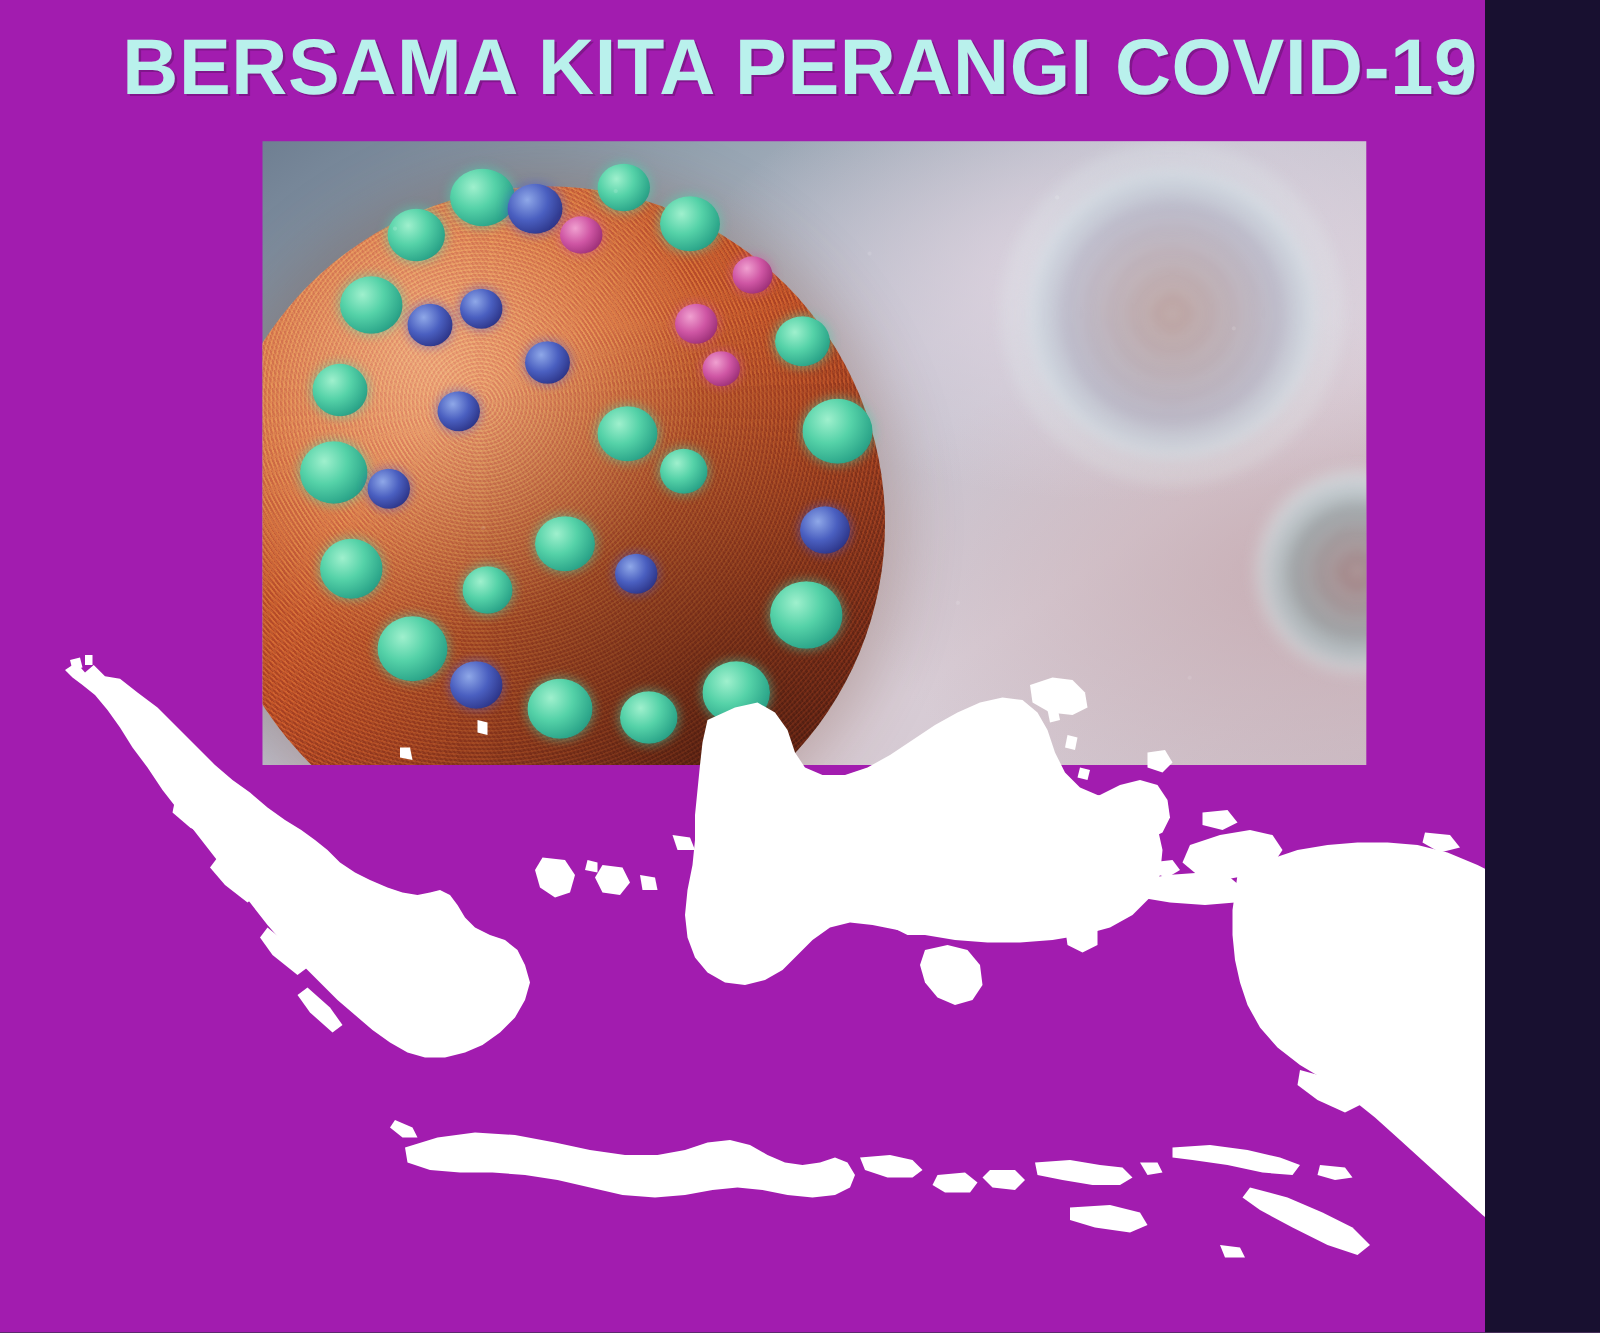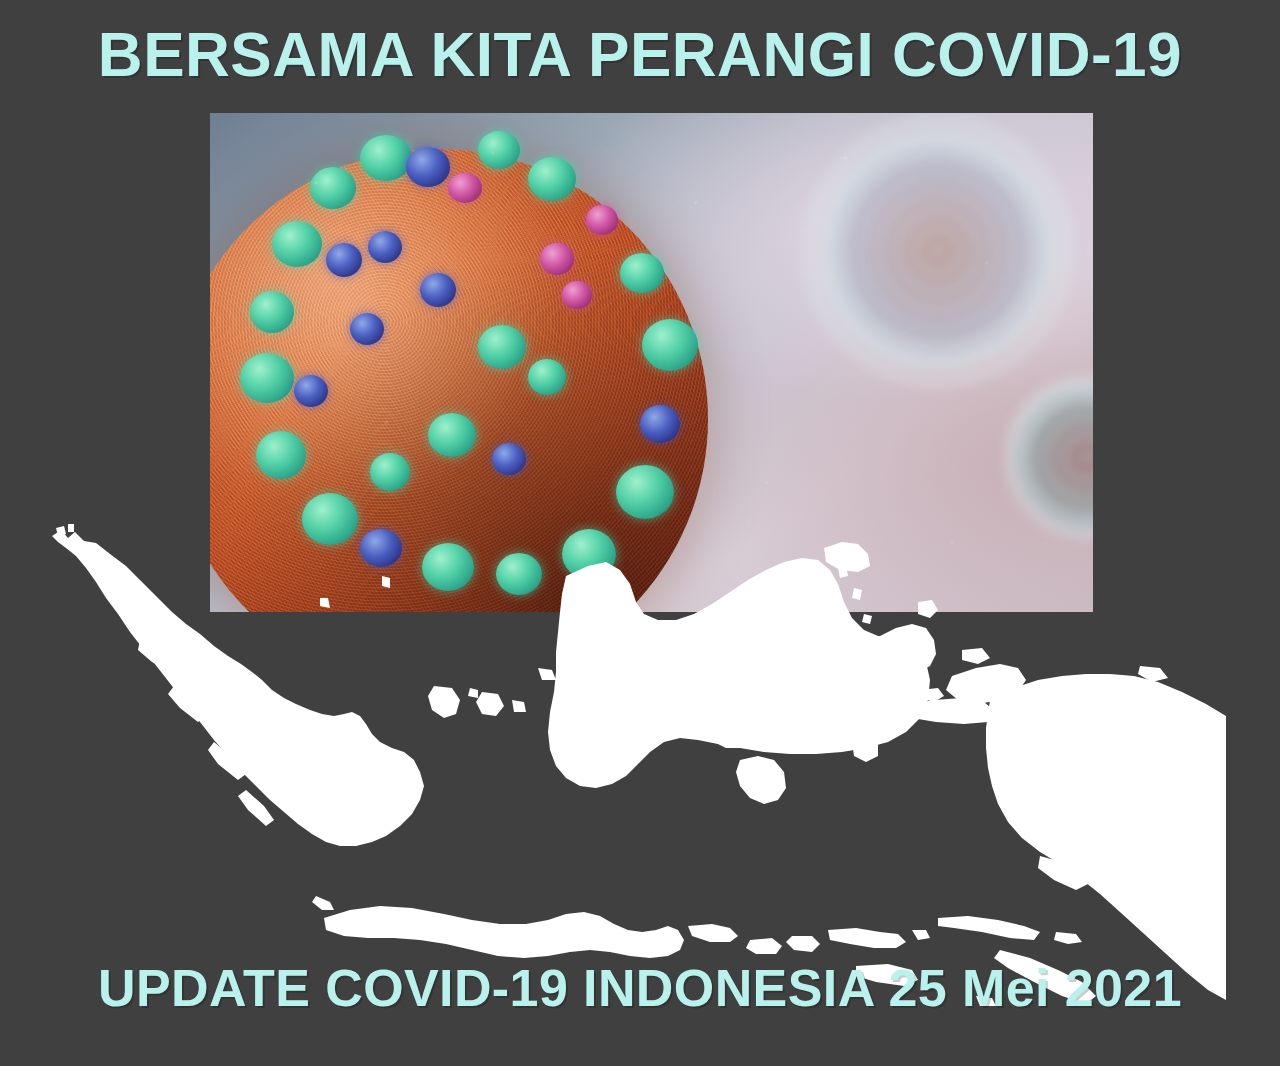--- a/index.html
+++ b/index.html
@@ -6,23 +6,23 @@
   html, body {
     margin: 0;
     padding: 0;
     background: #181030;
   }
   body {
     font-family: "Liberation Sans", sans-serif;
   }
   #poster {
     position: relative;
-    width: 1280px;
+    width: 1188px;
     height: 1066px;
-    background: #404040;
+    background: #a21caf;
     overflow: hidden;
   }
 
   
   .headline {
     position: absolute;
     left: 0;
     top: 18px;
     width: 1280px;
     text-align: center;
@@ -302,15 +302,14 @@
         <path d="M786,612 L792,612 L792,620 L786,620 Z"></path>
         <path d="M382,576 L390,578 L390,588 L382,586 Z"></path>
         <path d="M320,598 L328,598 L330,608 L320,606 Z"></path>
 
         <path d="M56,528 L64,526 L66,534 L58,536 Z"></path>
         <path d="M68,524 L74,524 L74,532 L68,532 Z"></path>
       </g>
     </svg>
   </div>
 
-  <div class="caption">UPDATE COVID-19 INDONESIA 25 Mei 2021</div>
 
 </div>
 
 </body></html>

